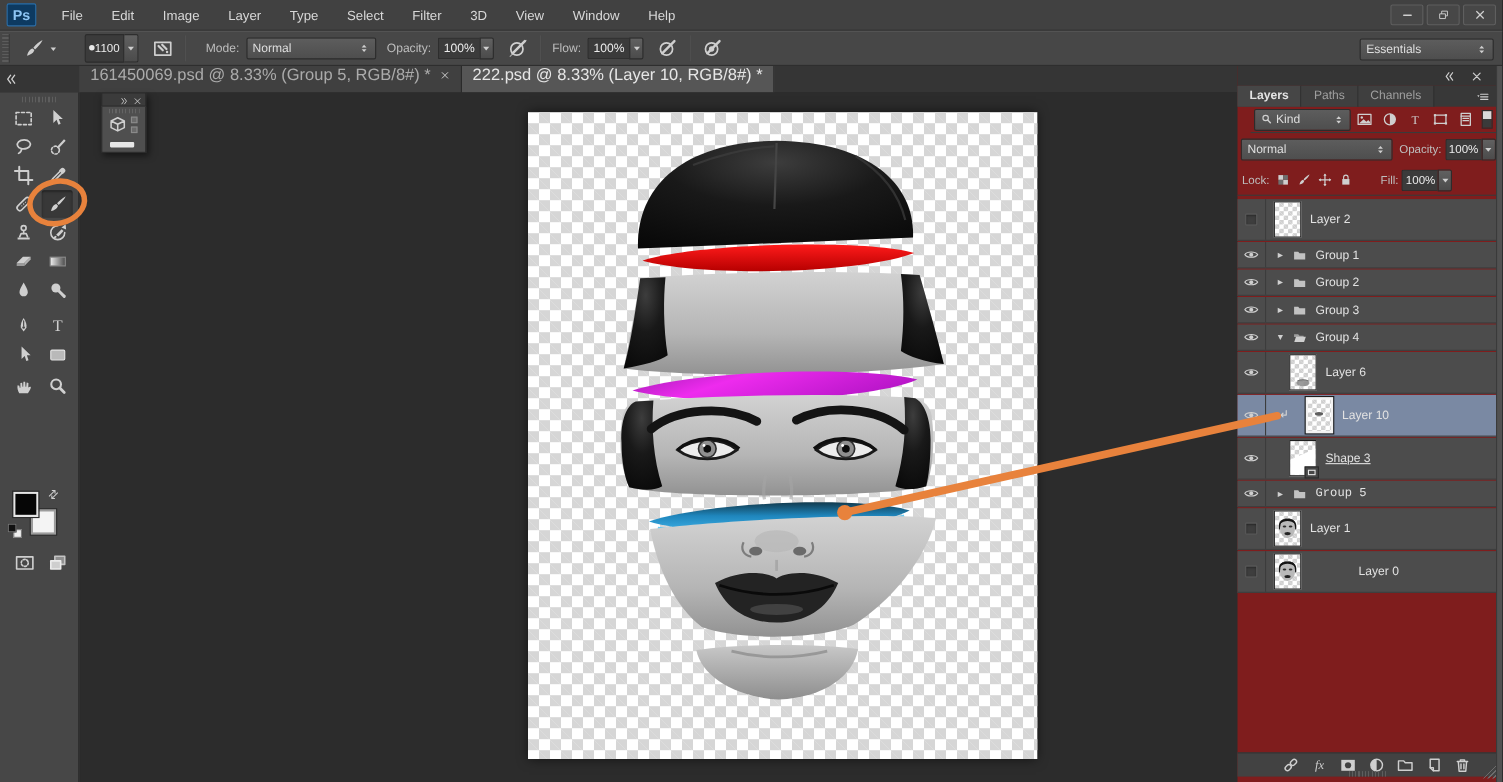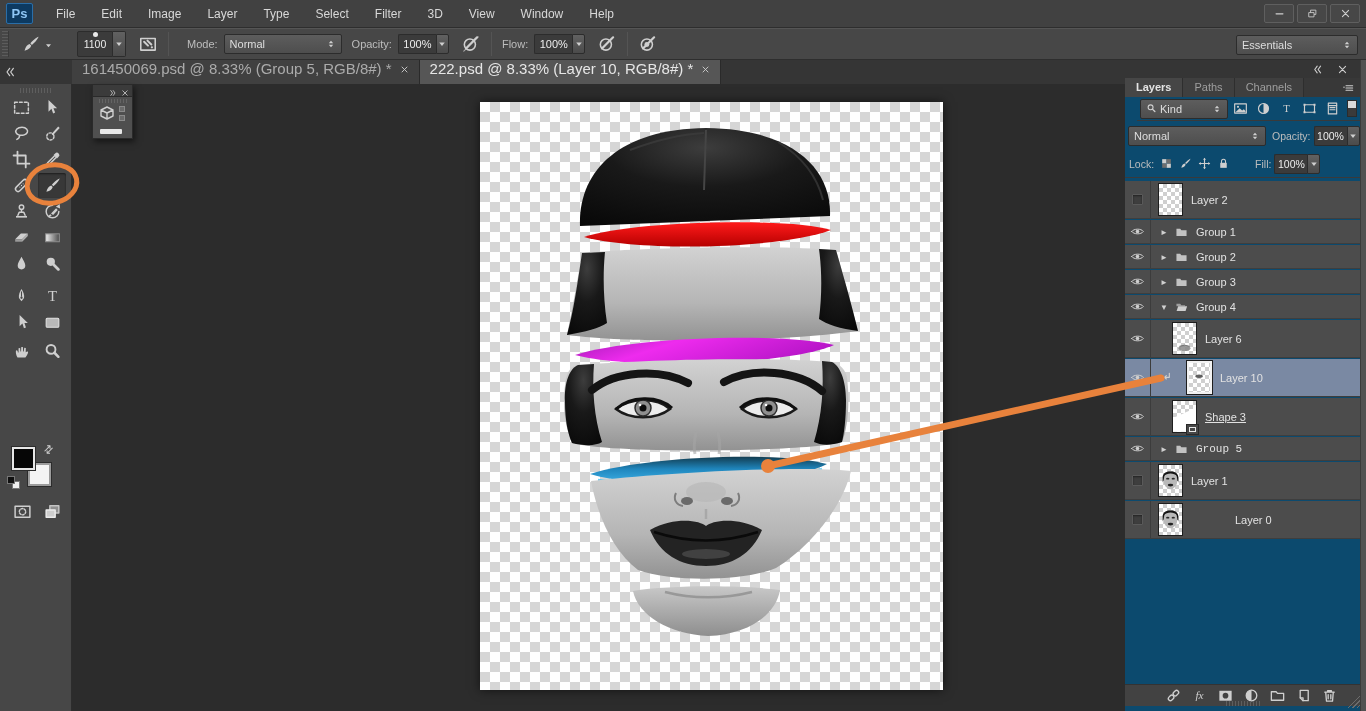--- a/index.html
+++ b/index.html
@@ -26,21 +26,21 @@
                 display:flex; align-items:center; }
   .grip-v { width:7px; height:26px; margin-left:2px;
             background:repeating-linear-gradient(180deg,#5c5c5c 0 1px,transparent 1px 3px);
             border-right:1px solid #3a3a3a; }
   .ob-sep { width:1px; height:24px; background:#393939; border-right:1px solid #545454; margin:0 8px; }
   .ob-label { color:#bdbdbd; margin:0 6px 0 10px; }
   .icon16 { width:18px; height:18px; display:inline-block; }
   .icon20 { width:20px; height:20px; display:inline-block; }
   .tool-dd { display:flex; align-items:center; gap:3px; margin-left:8px; padding:2px 4px; }
   .size-box { margin-left:10px; width:36px; height:26px; background:#3b3b3b; border:1px solid #2c2c2c;
-              border-radius:2px 0 0 2px; display:flex; flex-direction:column; align-items:center; justify-content:flex-start; }
+              border-radius:2px 0 0 2px; display:flex; flex-direction:row; align-items:center; justify-content:center; }
   .size-dot { width:5px; height:5px; border-radius:50%; background:#e9e9e9; margin-bottom:1px; }
   .size-val { color:#ececec; font-size:10.5px; }
   .caret-seg { width:13px; height:26px; background:linear-gradient(#616161,#4b4b4b); border:1px solid #2c2c2c;
                border-left:none; border-radius:0 2px 2px 0; display:flex; align-items:center; justify-content:center; }
   .caret-seg svg, .dd svg.ud { width:10px; height:10px; }
   .btn-flat { width:24px; height:22px; margin-left:10px; border-radius:2px; display:flex; align-items:center; justify-content:center; }
   .dd { height:20px; background:linear-gradient(#5d5d5d,#4e4e4e); border:1px solid #2c2c2c; border-radius:2px;
         display:flex; align-items:center; padding:0 5px; color:#dedede; }
   .dd .dd-text { flex:1; overflow:hidden; white-space:nowrap; }
   .val-box { height:20px; background:#3b3b3b; border:1px solid #2c2c2c; border-right:none; border-radius:2px 0 0 2px;
@@ -48,21 +48,21 @@
   .val-caret { height:20px; width:13px; background:linear-gradient(#616161,#4b4b4b); border:1px solid #2c2c2c;
                border-radius:0 2px 2px 0; display:flex; align-items:center; justify-content:center; }
   .ws-dd { position:absolute; right:8px; top:6px; width:122px; }
 
   
   .tabbar { position:absolute; left:0; top:60px; width:1125px; height:24px; background:#353535; display:flex; }
   .tb-collapse { width:72px; display:flex; align-items:center; padding-left:4px; }
   .tb-collapse svg { width:12px; height:12px; }
   .doc-tab { height:24px; display:flex; align-items:flex-start; gap:8px; padding:0 10px; border-right:1px solid #2a2a2a;
              background:#404040; color:#ababab; font-size:15px; white-space:nowrap; }
-  .doc-tab.active { background:#565656; color:#e6e6e6; }
+  .doc-tab.active { background:#565656; color:#e6e6e6;flex-direction:column; }
   .doc-tab .tabx { width:9px; height:9px; }
 
   
   .toolbar { position:absolute; left:0; top:84px; width:72px; height:627px; background:#474747; border-right:1px solid #2d2d2d; }
   .toolbar .grip-h { position:absolute; left:20px; top:4px; width:32px; height:5px;
                      background:repeating-linear-gradient(90deg,#5e5e5e 0 1px,transparent 1px 3px); }
   .tool-cell { position:absolute; width:28px; height:25px; display:flex; align-items:center; justify-content:center; border-radius:2px; }
   .tool-cell svg { width:19px; height:19px; }
   .tool-cell.pressed { background:#383838; box-shadow:inset 0 1px 2px rgba(0,0,0,.5); }
   .fg-swatch { position:absolute; left:12px; top:363px; width:23px; height:23px; background:#060606;
@@ -90,21 +90,21 @@
              justify-content:flex-end; gap:4px; padding:0 3px; }
   .fp-head svg { width:8px; height:8px; }
   .fp-body { height:42px; background:#4f4f4f; border:1px solid #2a2a2a; border-top:none; position:relative; }
   .fp-grip { position:absolute; left:6px; top:2px; width:28px; height:4px;
              background:repeating-linear-gradient(90deg,#646464 0 1px,transparent 1px 3px); }
   .fp-cube { position:absolute; left:5px; top:8px; width:18px; height:18px; }
   .fp-sq { position:absolute; left:26px; width:6px; height:6px; background:#6b6b6b; border:1px solid #8a8a8a; }
   .fp-slider { position:absolute; left:7px; bottom:4px; width:22px; height:5px; background:#e8e8e8; border-radius:1px; }
 
   
-  .dock { position:absolute; left:1125px; top:60px; width:235px; height:651px; background:#0c4a6e; }
+  .dock { position:absolute; left:1125px; top:60px; width:235px; height:651px; background:#7f1d1d; }
   .edge-strip { position:absolute; left:1360px; top:60px; width:6px; height:651px; background:#515151; border-left:1px solid #3a3a3a; }
   .dock-top { position:absolute; left:0; top:0; width:235px; height:18px; background:#353535;
               display:flex; justify-content:flex-end; align-items:center; gap:14px; padding-right:12px; }
   .dock-top svg { width:11px; height:11px; }
   .ptabs { position:absolute; left:0; top:18px; width:235px; height:19px; background:#383838; display:flex; }
   .ptab { height:19px; padding:0 11px; line-height:19px; font-size:11px; background:#3f3f3f; color:#9f9f9f;
           border-right:1px solid #2e2e2e; }
   .ptab.active { background:#464646; color:#e4e4e4; font-weight:bold; }
   .pmenu { position:absolute; right:4px; top:22px; width:16px; height:12px; }
   .filter-row { position:absolute; left:12px; top:37px; width:235px; height:24px; border-bottom:1px solid #3a3a3a;

